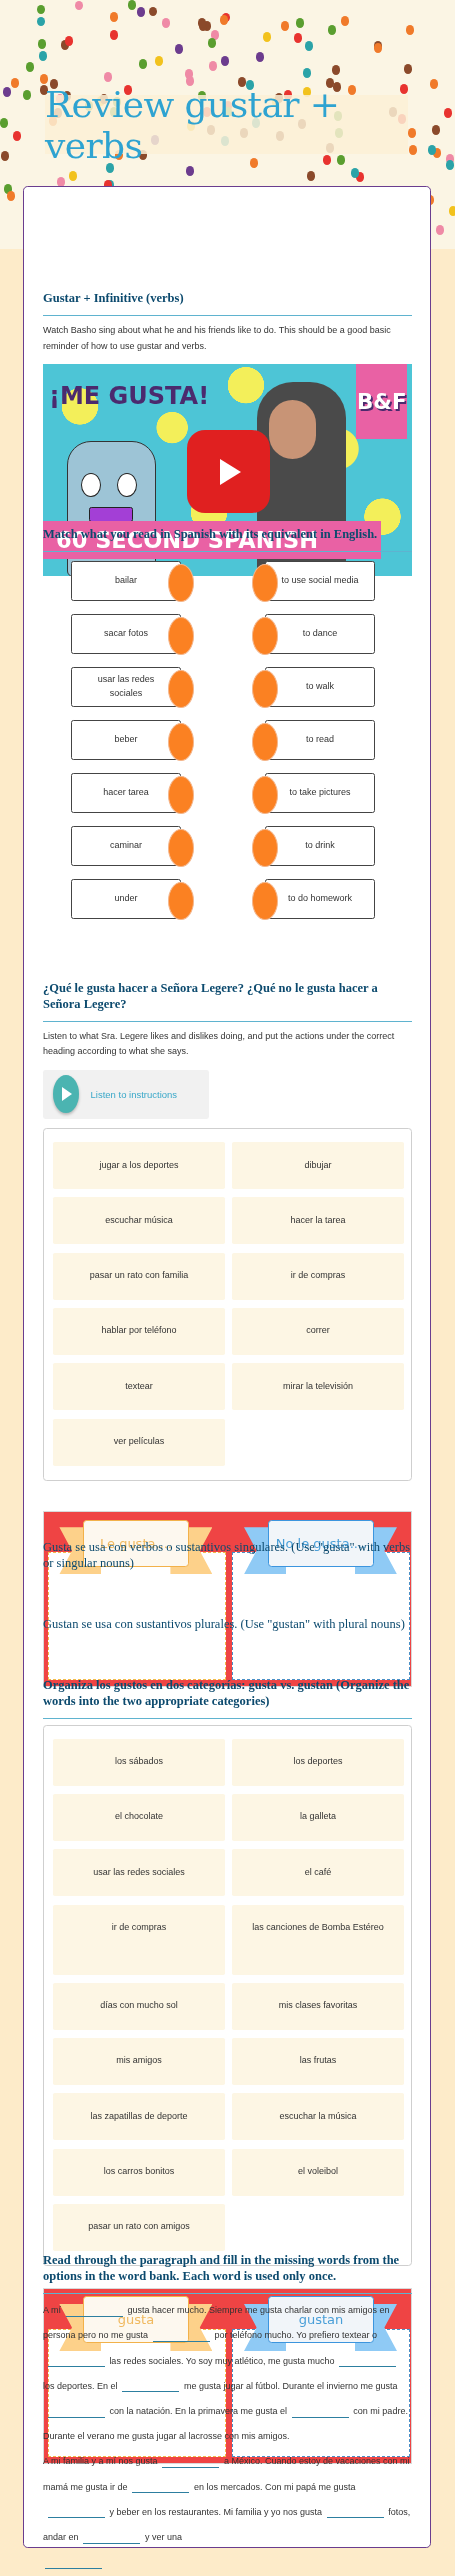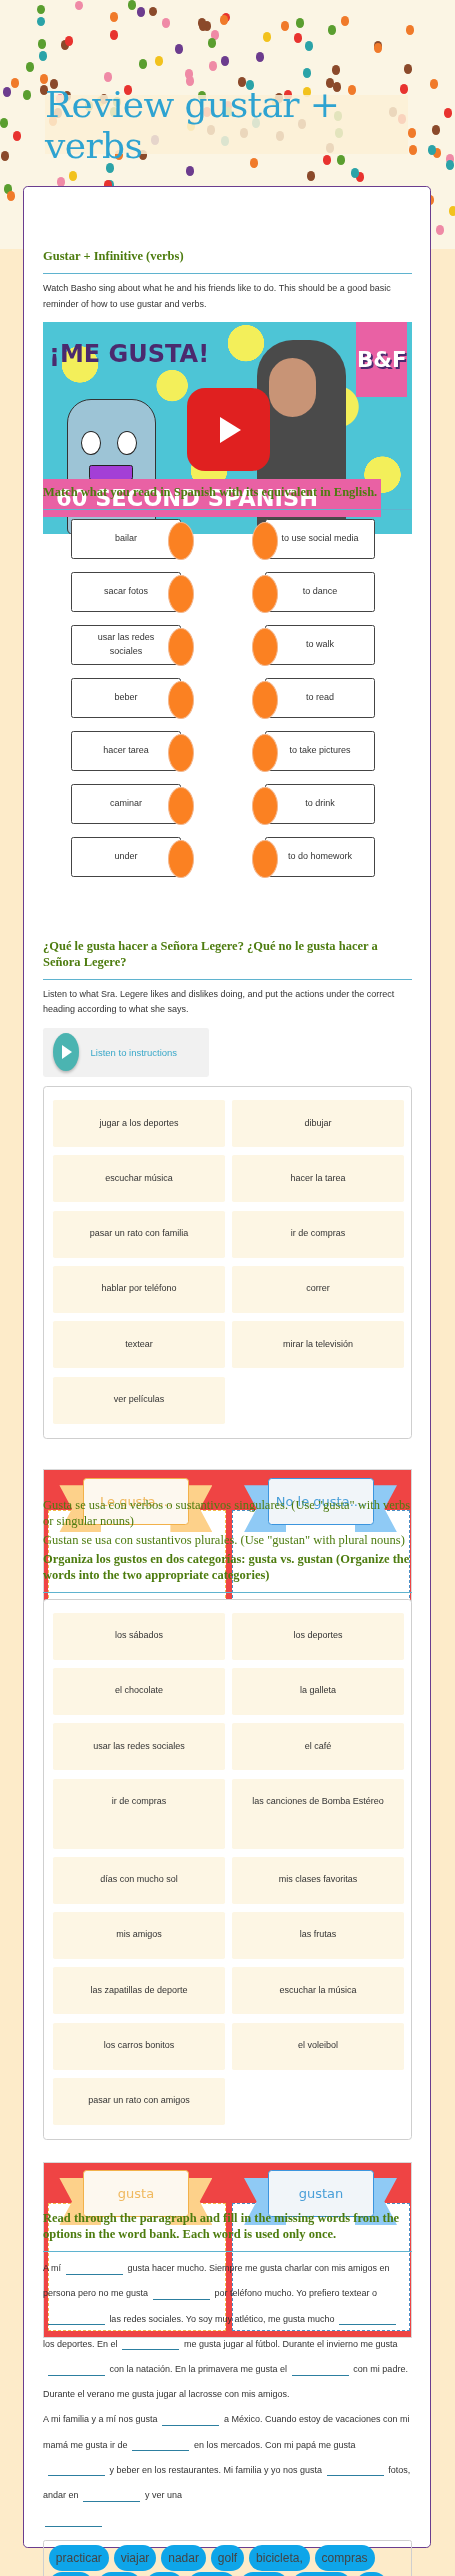--- a/index.html
+++ b/index.html
@@ -29,23 +29,24 @@
   }
   .card {
     position: absolute; left: 23px; top: 186px; width: 408px; height: 2362px;
     background: #fff;
     border: 1.8px solid #6a3d8f;
     border-radius: 4.7px;
   }
   .section { position: absolute; left: 19px; width: 369px; }
   .sec-title {
     font-family: "Liberation Serif", serif;
-    color: #4d7c0f; font-size: 12.5px; line-height: 1.25;
+    color: #0c4a6e; font-size: 12.5px; line-height: 1.25;
     padding-bottom: 8.3px;
     border-bottom: 0.9px solid #5fb3cf;
+    margin-top: 42px;
   }
   .sec-title.plain { border-bottom: none; padding-bottom: 3.6px; }
   .body-text {
     font-size: 9px; line-height: 1.75; color: #333; margin-top: 7.1px;
   }
   
   .video {
     position: relative; width: 369px; height: 212px; margin-top: 9.5px;
     background: #4dc5d6; overflow: hidden;
   }

